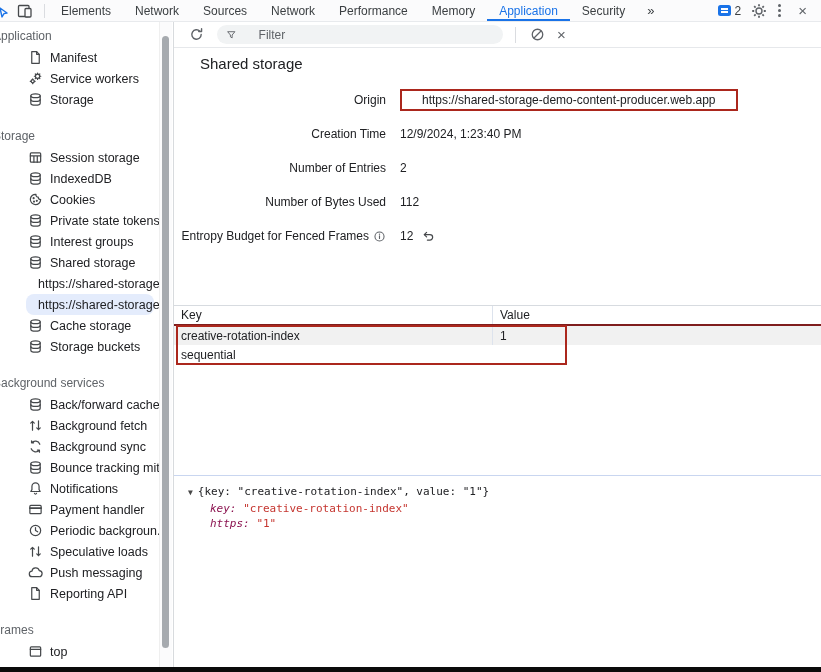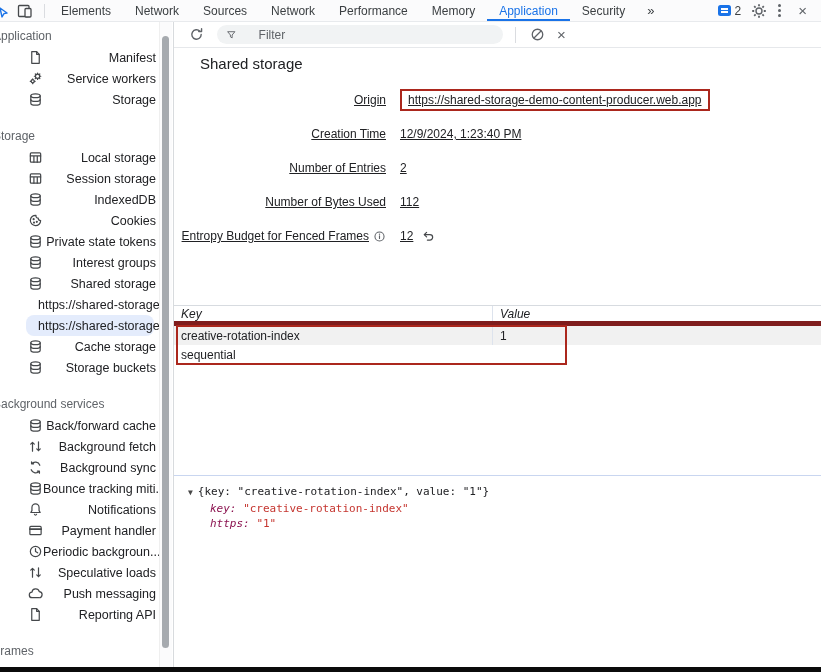--- a/index.html
+++ b/index.html
@@ -30,22 +30,22 @@
 
   
   .dt-body { display:flex; height:650px; }
 
   
   .sidebar { position:relative; width:174px; border-right:1px solid #d8dbde; background:#fff;
              overflow:hidden; flex:none; font-size:12.5px; }
   .sb-content { position:absolute; top:0; left:0; width:156px; }
   .sb-header { color:#5f6368; font-size:12px; padding:7px 0 4px 0; margin-left:-7px; white-space:nowrap; }
   .sb-header.gap { margin-top:12px; }
-  .sb-item { display:flex; align-items:center; height:21px; padding-left:28px;
-             white-space:nowrap; cursor:pointer;justify-content:space-between; }
+  .sb-item { display:flex; align-items:center; gap:7px; height:21px; padding-left:28px;
+             white-space:nowrap; cursor:pointer; }
   .sb-item svg { flex:none; }
   .sb-sub { height:21px; display:flex; align-items:center; padding-left:12px; margin-left:26px;
             margin-right:2px; border-radius:8px; white-space:nowrap; cursor:pointer; }
   .sb-sub.selected { background:#e4ecfc; }
   .sb-track { position:absolute; top:0; bottom:0; right:1px; width:13px; background:#fbfbfc;
               border-left:1px solid #efefef; }
   .sb-thumb { position:absolute; top:14px; right:3px; width:7px; height:612px; border-radius:4px;
               background:#a6aaaf; cursor:pointer; }
 
   
@@ -55,28 +55,28 @@
   .filter-pill { margin-left:7px; width:286px; height:19px; background:#f1f3f4; border:none; border-radius:11px;
                  display:flex; align-items:center; gap:22px; padding:0 9px; }
   .filter-pill input { border:none; outline:none; background:transparent; font-size:12px; color:#202124;
                        width:100%; font-family:"Liberation Sans", sans-serif; }
   .filter-pill input::placeholder { color:#5f6368; }
   .mt-divider { width:1px; height:16px; background:#dadce0; margin:0 8px 0 12px; }
   .mt-icon { padding:0 6px; cursor:pointer; display:flex; align-items:center; }
 
   .page-heading { position:absolute; top:33px; left:26px; font-size:15px; font-weight:500; color:#202124; }
 
-  .meta { position:absolute; top:61px; left:0; right:0;text-decoration:underline; }
+  .meta { position:absolute; top:61px; left:0; right:0; }
   .meta-row { height:34px; display:grid; grid-template-columns:212px 1fr; column-gap:14px; align-items:center; }
   .meta-label { text-align:right; color:#202124; display:flex; justify-content:flex-end; align-items:center; gap:4px; }
   .meta-value { display:flex; align-items:center; gap:8px; }
-  .red-box { border:2px solid #ab271d; padding:2px 6px; }
+  .red-box { border:2px solid #ab271d; padding:2px 20px; }
 
   .dg { position:absolute; top:283px; left:0; right:0; height:170px; border-top:1px solid #d7dbe0; }
-  .dg-head { height:20px; display:flex; align-items:flex-start; border-bottom:5px solid #7f1d1d;font-style:italic; }
+  .dg-head { height:20px; display:flex; align-items:flex-start; border-bottom:2px solid #7f1d1d; }
   .dg-row { height:19px; display:flex; align-items:center; }
   .dg-row.odd { background:#f1f1f1; }
   .c-key { width:319px; padding-left:7px; border-right:1px solid #dde3ed; height:100%;
            display:flex; align-items:center; overflow:hidden; }
   .c-val { flex:1; padding-left:7px; height:100%; display:flex; align-items:center; }
   .dg-filler { flex:1; display:flex; }
   .dg-filler .c-key { border-right:1px solid #d6e0f4; }
   .dg-rows-box { position:absolute; top:19px; left:2px; width:391px; height:40px;
                  border:2px solid #ab271d; pointer-events:none; }
 
@@ -178,27 +178,20 @@
             </svg>
           <span>Storage</span>
         </div>
 
         <div class="sb-header gap">Storage</div>
         <div class="sb-item">
           <svg class="ic" width="15" height="15" viewBox="0 0 16 16">
               <rect x="2.5" y="3" width="11" height="10" rx="1"></rect>
               <path d="M2.5 6.3h11M6.3 6.3V13M9.9 6.3V13"></path>
             </svg>
-          <span>Local storage</span>
-        </div>
-        <div class="sb-item">
-          <svg class="ic" width="15" height="15" viewBox="0 0 16 16">
-              <rect x="2.5" y="3" width="11" height="10" rx="1"></rect>
-              <path d="M2.5 6.3h11M6.3 6.3V13M9.9 6.3V13"></path>
-            </svg>
           <span>Session storage</span>
         </div>
         <div class="sb-item">
           <svg class="ic" width="15" height="15" viewBox="0 0 16 16">
               <ellipse cx="8" cy="4" rx="5" ry="2.1"></ellipse>
               <path d="M3 4v8c0 1.2 2.2 2.1 5 2.1s5-.9 5-2.1V4"></path>
               <path d="M3 8c0 1.2 2.2 2.1 5 2.1S13 9.2 13 8"></path>
             </svg>
           <span>IndexedDB</span>
         </div>

